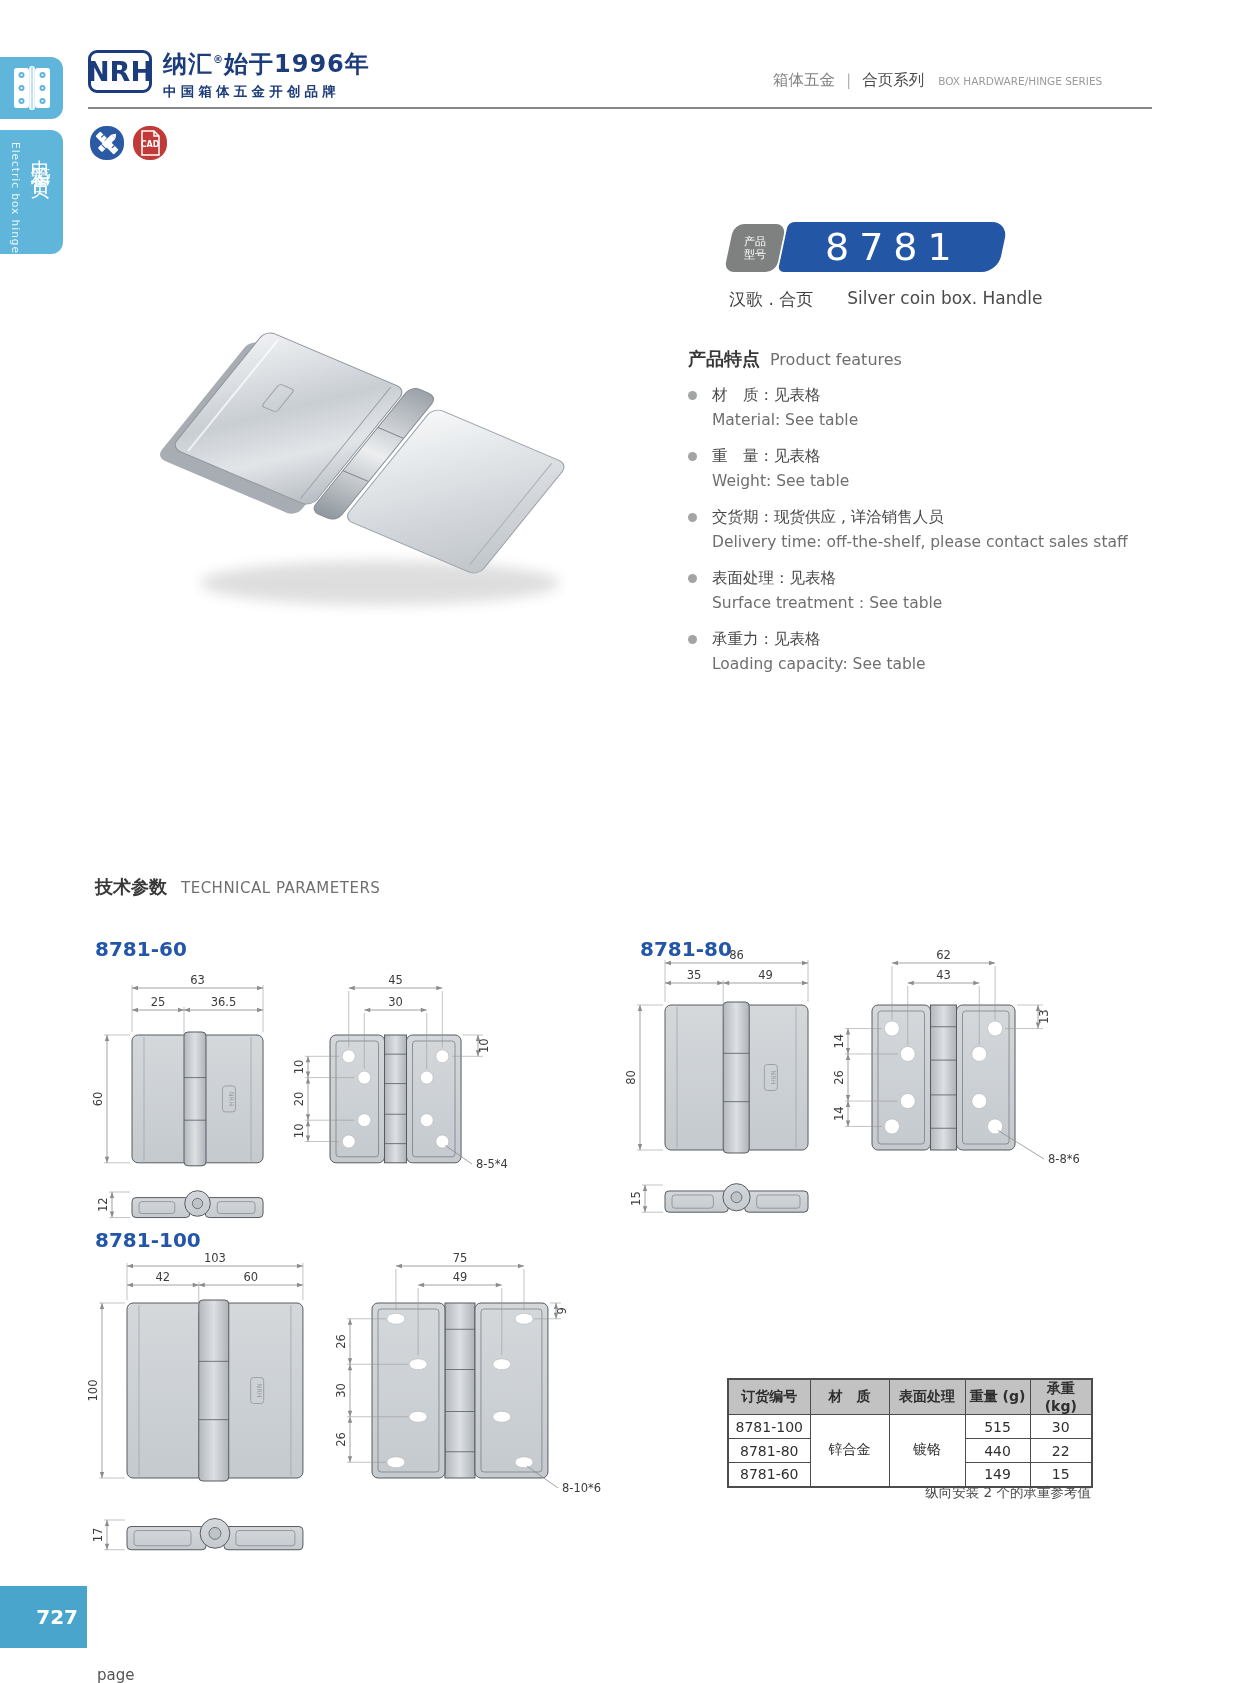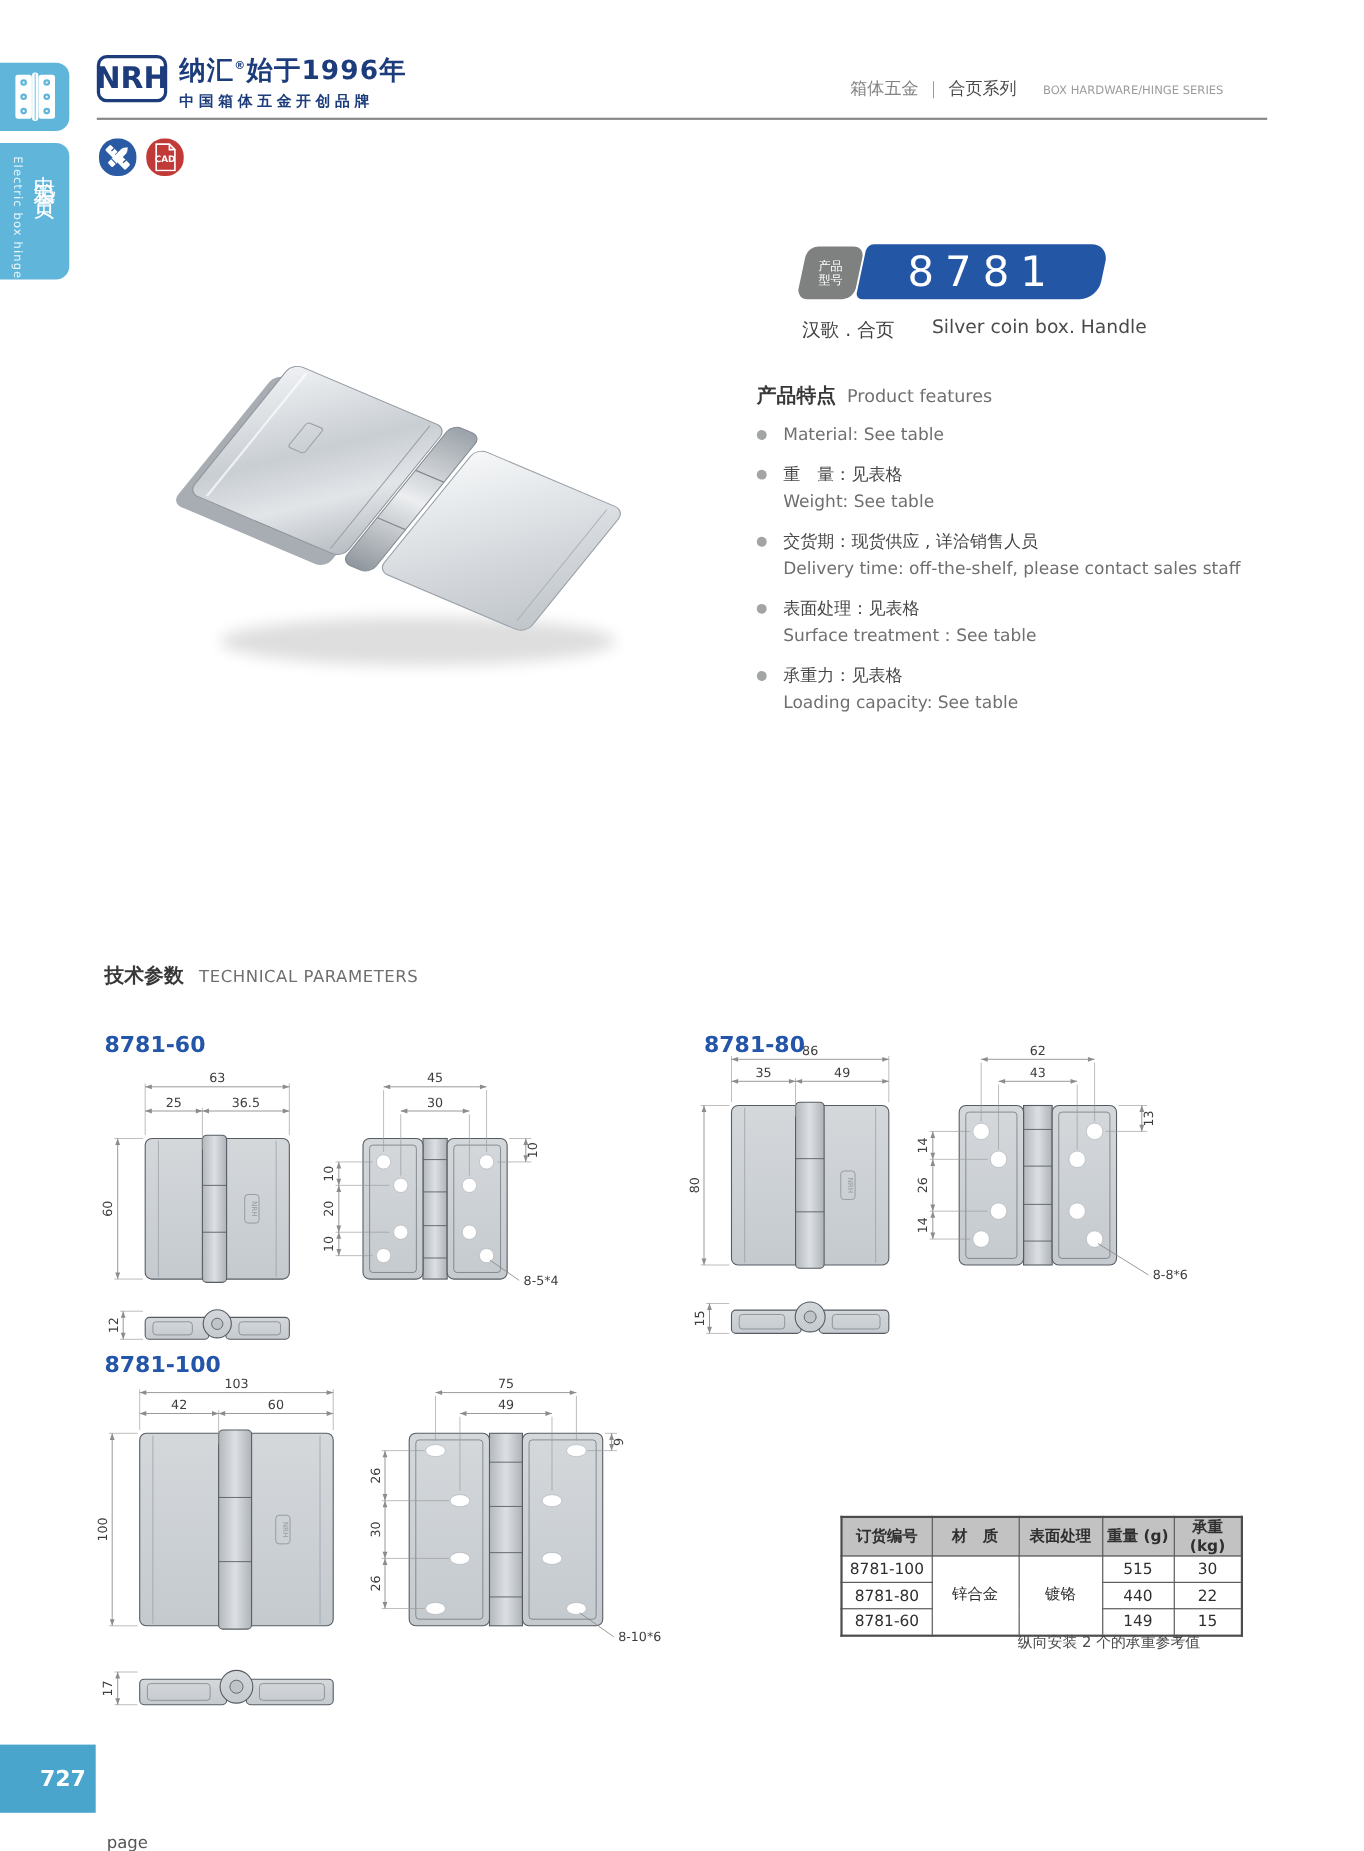--- a/index.html
+++ b/index.html
@@ -25,21 +25,21 @@
             border-radius:9px;display:flex;align-items:center;justify-content:center;
             color:var(--c-navy);font-weight:bold;font-size:27px;letter-spacing:0px;}
   .brand{position:absolute;left:163px;top:48px;color:var(--c-navy);}
   .brand .l1{font-size:24px;font-weight:bold;letter-spacing:1px;}
   .brand .l1 sup{font-size:10px;}
   .brand .l2{font-size:13.5px;font-weight:bold;letter-spacing:4.2px;margin-top:3px;}
   .series{position:absolute;left:773px;top:70px;white-space:nowrap;}
   .series .cn1{font-size:15.5px;color:#828282;}
   .series .sep{font-size:15.5px;color:#9a9a9a;margin:0 6px;}
   .series .cn2{font-size:15.5px;color:#4a4a4a;font-weight:500;}
-  .series .en{font-size:10.5px;color:#9b9b9b;margin-left:24px;}
+  .series .en{font-size:10.5px;color:#9b9b9b;margin-left:14px;}
   .hdr-rule{position:absolute;left:88px;top:107px;width:1064px;height:2px;background:#878787;}
 
   .tool-btn{position:absolute;top:126px;width:34px;height:34px;border-radius:16px;display:flex;align-items:center;justify-content:center;}
   .tool-blue{left:90px;background:var(--c-iblue);}
   .tool-red{left:133px;background:var(--c-ired);}
 
   
   .badge-gray{position:absolute;left:729px;top:224px;width:52px;height:48px;background:#7f8080;
               transform:skewX(-12deg);border-radius:10px;display:flex;align-items:center;justify-content:center;}
   .badge-gray .t{transform:skewX(12deg);color:#fff;font-size:11px;line-height:13px;text-align:center;}
@@ -60,21 +60,21 @@
   .feat-item .en{font-size:15.5px;color:#6f6f6f;line-height:23px;margin-top:2px;}
   .w-narrow{max-width:318px;}
 
   
   .tech-title{position:absolute;left:95px;top:875px;white-space:nowrap;}
   .tech-title .cn{font-size:18px;font-weight:bold;color:#383838;}
   .tech-title .en{font-size:15px;color:#6f6f6f;margin-left:14px;letter-spacing:0.5px;}
   .drawing{position:absolute;}
 
   
-  .spec-wrap{position:absolute;left:764px;top:1378px;width:364px;}
+  .spec-wrap{position:absolute;left:727px;top:1378px;width:364px;}
   table.spec{border-collapse:collapse;width:364px;table-layout:fixed;border:2px solid #4c4c4c;}
   table.spec th,table.spec td{border:1px solid #4c4c4c;font-size:14px;color:#2f2f2f;text-align:center;height:24px;font-weight:normal;}
   table.spec th{background:var(--c-thead);font-weight:bold;}
   .spec-note{position:absolute;left:727px;top:1484px;width:364px;text-align:right;font-size:13.5px;color:#4a4a4a;}
 
   
   .page-badge{position:absolute;left:0;top:1586px;width:87px;height:62px;background:var(--c-footer);
               display:flex;align-items:center;justify-content:flex-end;padding-right:9px;}
   .page-badge .num{color:#fff;font-size:20px;font-weight:bold;}
   .page-label{position:absolute;left:97px;top:1666px;font-size:15px;color:#555;}
@@ -197,20 +197,21 @@
     <span class="cn">汉歌 . 合页</span>
     <span class="en">Silver coin box. Handle</span>
   </div>
 
   <div class="features">
     <div class="feat-title">
       <span class="cn">产品特点</span><span class="en">Product features</span>
     </div>
     <div class="feat-item">
       <span class="dot"></span>
+      <div class="cn">材　质：见表格</div>
         <div class="en">Material: See table</div>
     </div>
     <div class="feat-item">
       <span class="dot"></span>
       <div class="cn">重　量：见表格</div>
         <div class="en">Weight: See table</div>
     </div>
     <div class="feat-item">
       <span class="dot"></span>
       <div class="cn">交货期：现货供应 , 详洽销售人员</div>

